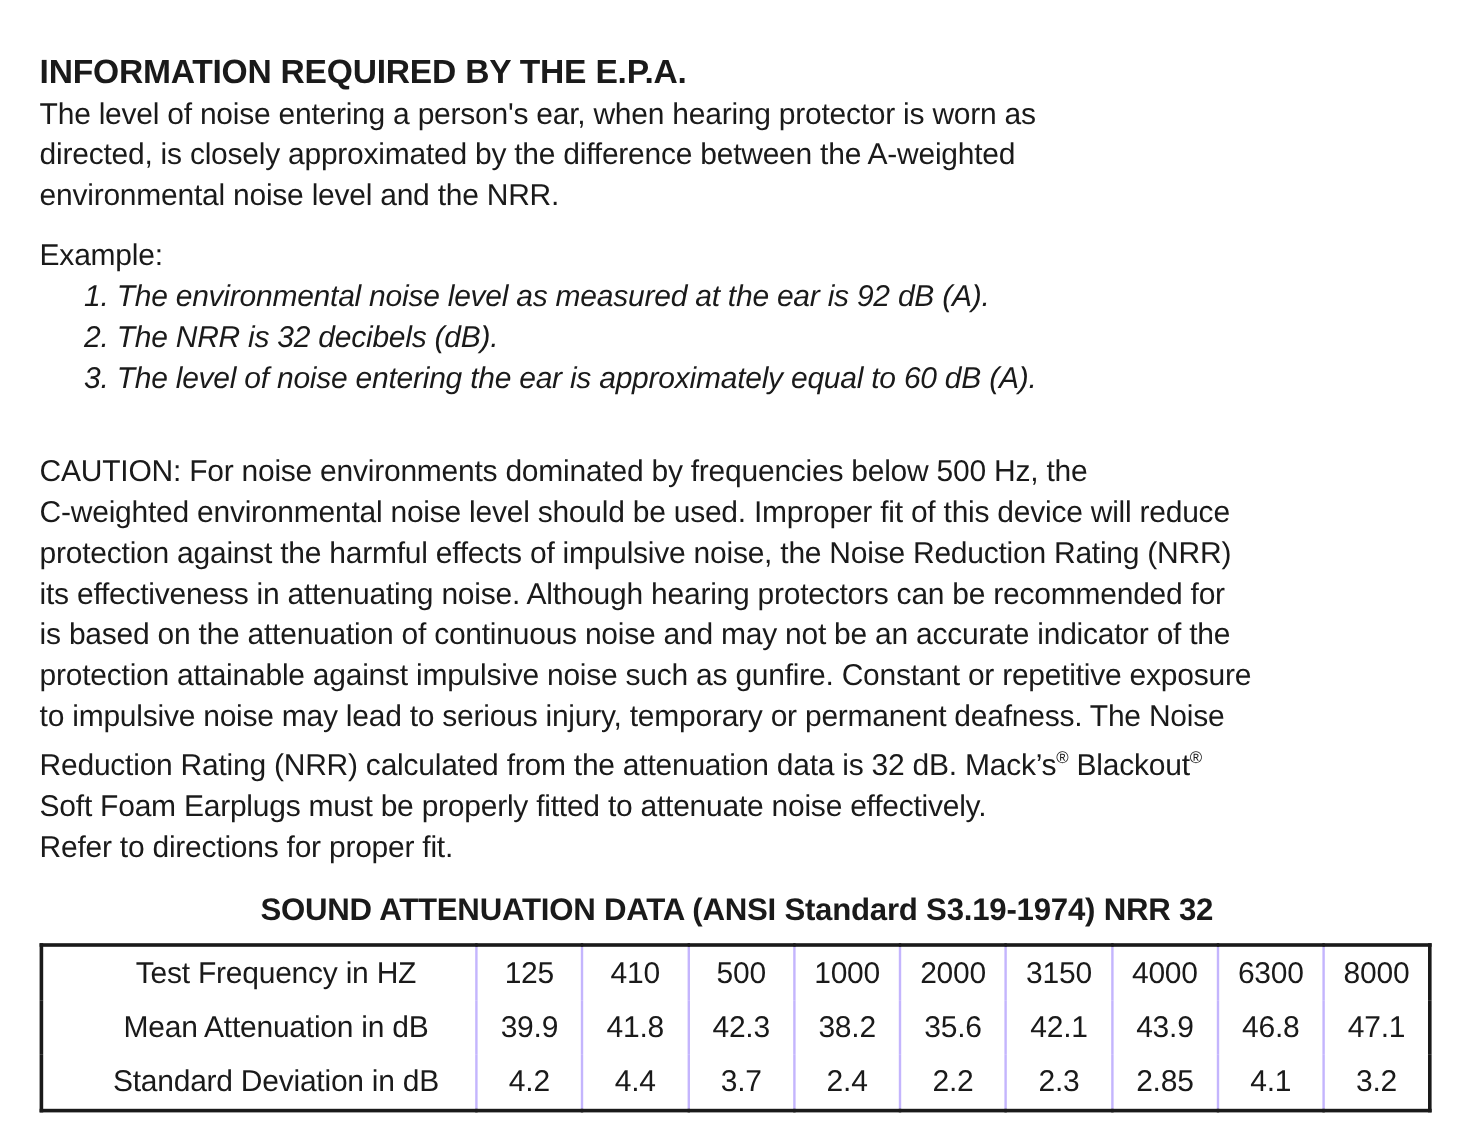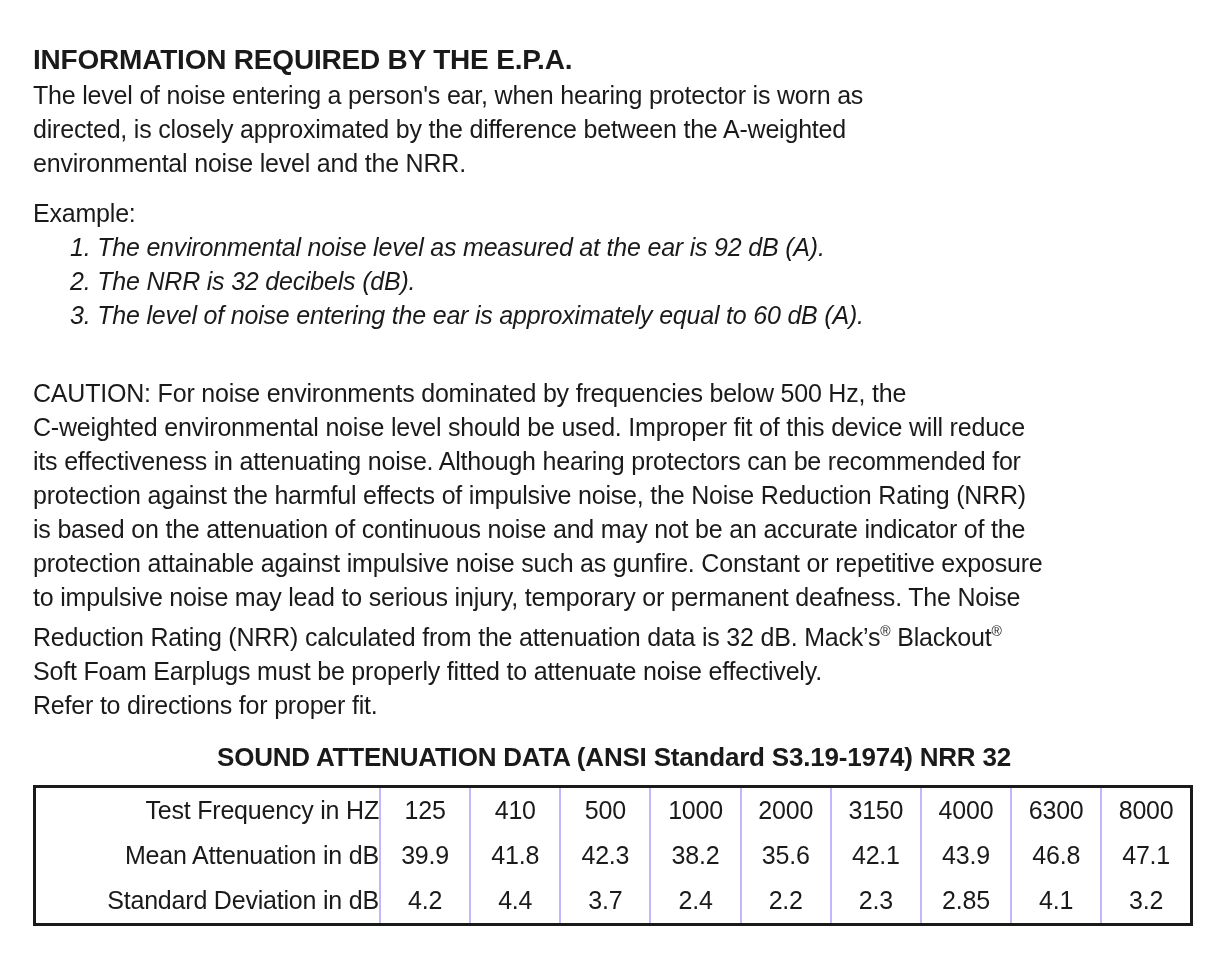--- a/index.html
+++ b/index.html
@@ -63,22 +63,22 @@
     font-size: 25px;
     letter-spacing: -0.2px;
     text-align: center;
     vertical-align: middle;
     padding: 0;
     white-space: nowrap;
     overflow: hidden;
   }
   table.atten td.rowlabel {
     border-left: none;
-    text-align: right;
-    padding-left: 11px;
+    text-align: center;
+    padding-left: 28px;
     width: 332px;
   }
 </style>
 </head>
 <body>
 
 <div class="page">
 
   <section>
     <div class="h1">INFORMATION REQUIRED BY THE E.P.A.</div>
@@ -90,22 +90,22 @@
   <section>
     <div class="line example-label">Example:</div>
     <div class="line example-item">1. The environmental noise level as measured at the ear is 92 dB (A).</div>
     <div class="line example-item">2. The NRR is 32 decibels (dB).</div>
     <div class="line example-item">3. The level of noise entering the ear is approximately equal to 60 dB (A).</div>
   </section>
 
   <section class="caution-block">
     <div class="line"><span class="bold">CAUTION:</span> <span>For noise environments dominated by frequencies below 500 Hz, the</span></div>
     <div class="line">C-weighted environmental noise level should be used. Improper fit of this device will reduce</div>
+    <div class="line">protection against the harmful effects of impulsive noise, the Noise Reduction Rating (NRR)</div>
     <div class="line">its effectiveness in attenuating noise. Although hearing protectors can be recommended for</div>
-    <div class="line">protection against the harmful effects of impulsive noise, the Noise Reduction Rating (NRR)</div>
     <div class="line">is based on the attenuation of continuous noise and may not be an accurate indicator of the</div>
     <div class="line">protection attainable against impulsive noise such as gunfire. Constant or repetitive exposure</div>
     <div class="line">to impulsive noise may lead to serious injury, temporary or permanent deafness. The Noise</div>
     <div class="line"><span>Reduction Rating (NRR) calculated from the attenuation data is 32 dB. Mack’s</span><span class="regmark">®</span><span> Blackout</span><span class="regmark">®</span></div>
     <div class="line">Soft Foam Earplugs must be properly fitted to attenuate noise effectively.</div>
     <div class="line">Refer to directions for proper fit.</div>
   </section>
 
   <section>
     <div class="table-title">SOUND ATTENUATION DATA (ANSI Standard S3.19-1974) NRR 32</div>

